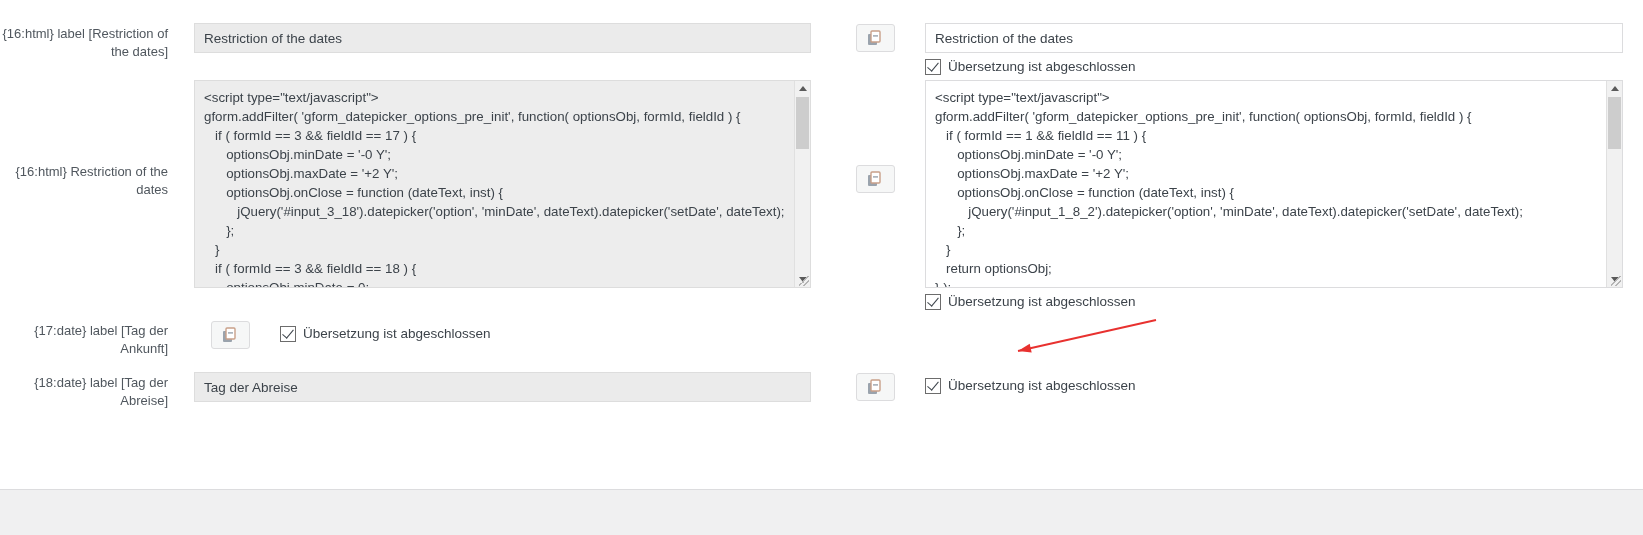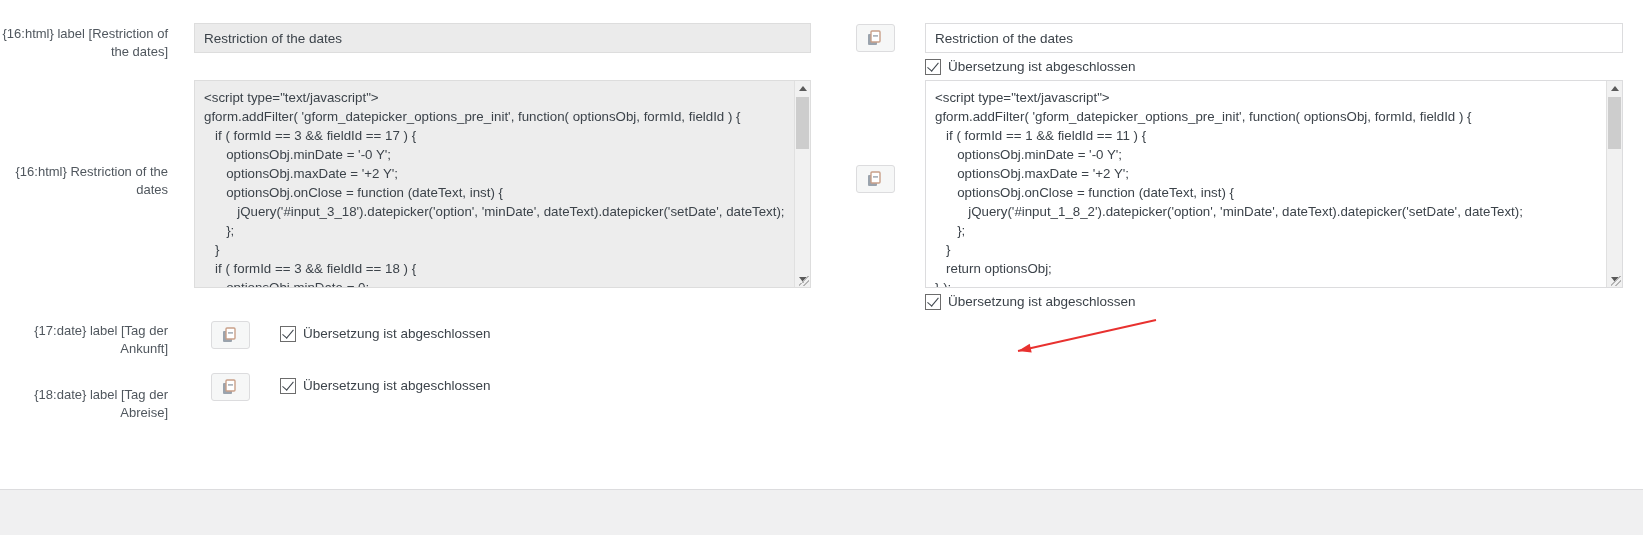--- a/index.html
+++ b/index.html
@@ -260,21 +260,21 @@
 
   
   .row-1 { padding-top: 23px; }
   .row-2 { padding-top: 5px; }
   .row-3 { padding-top: 10px; }
   .row-4 { padding-top: 14px; }
 
   .row-1 .col-label { padding-top: 2px; }
   .row-2 .col-label { padding-top: 83px; }
   .row-3 .col-label { padding-top: 2px; }
-  .row-4 .col-label { padding-top: 2px; margin-top: 12px; }
+  .row-4 .col-label { padding-top: 2px; }
 
   .row-2 .col-copy { padding-top: 85px; }
   .row-1 .col-copy,
   .row-3 .col-copy,
   .row-4 .col-copy { padding-top: 1px; }
 </style>
 </head>
 <body>
 
 <div class="translation-table">
@@ -399,20 +399,23 @@
       <div class="check-row">
         <span class="cbox checked"></span>
         <span class="check-label">Übersetzung ist abgeschlossen</span>
       </div>
     </div>
   </div>
 
   <div class="trow row-4">
     <div class="col-label">{18:date} label [Tag der Abreise]</div>
 
+    <div class="col-source">
+      <input class="src-field" type="text" readonly="" value="Tag der Abreise" style="">
+    </div>
 
     <div class="col-copy">
       <button class="copy-btn">
         <span>
           <svg width="16" height="16" viewBox="0 0 16 16" aria-hidden="true">
             <rect x="1" y="4" width="9" height="11" rx="1" fill="#9aa3ad"></rect>
             <rect x="4" y="1" width="9" height="11" rx="1" fill="#ffffff" stroke="#c9a089" stroke-width="1.4"></rect>
             <rect x="6" y="5.2" width="5" height="1.4" fill="#9aa3ad"></rect>
           </svg>
         </span>

